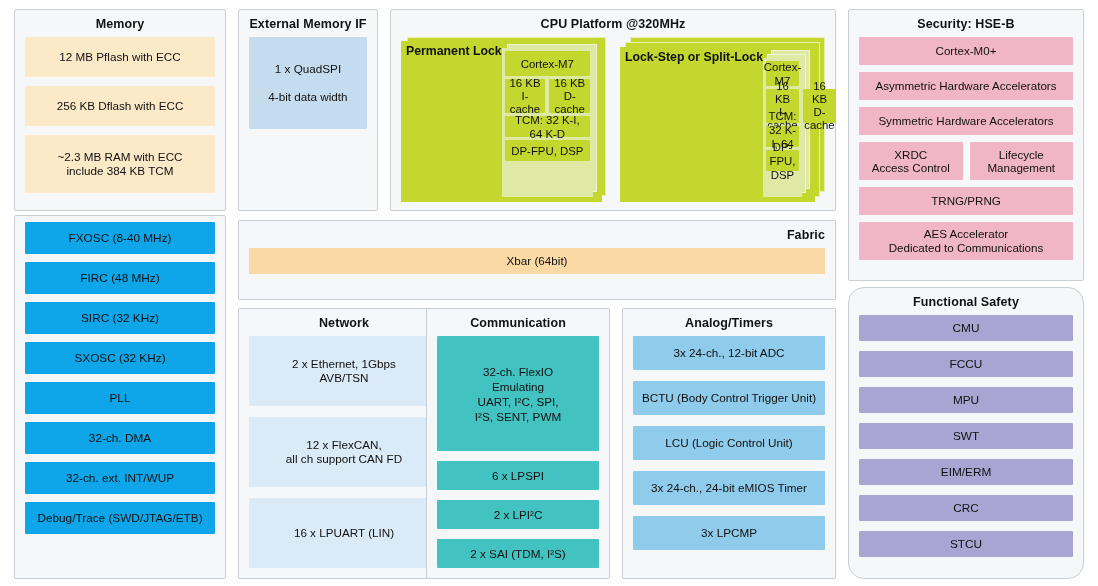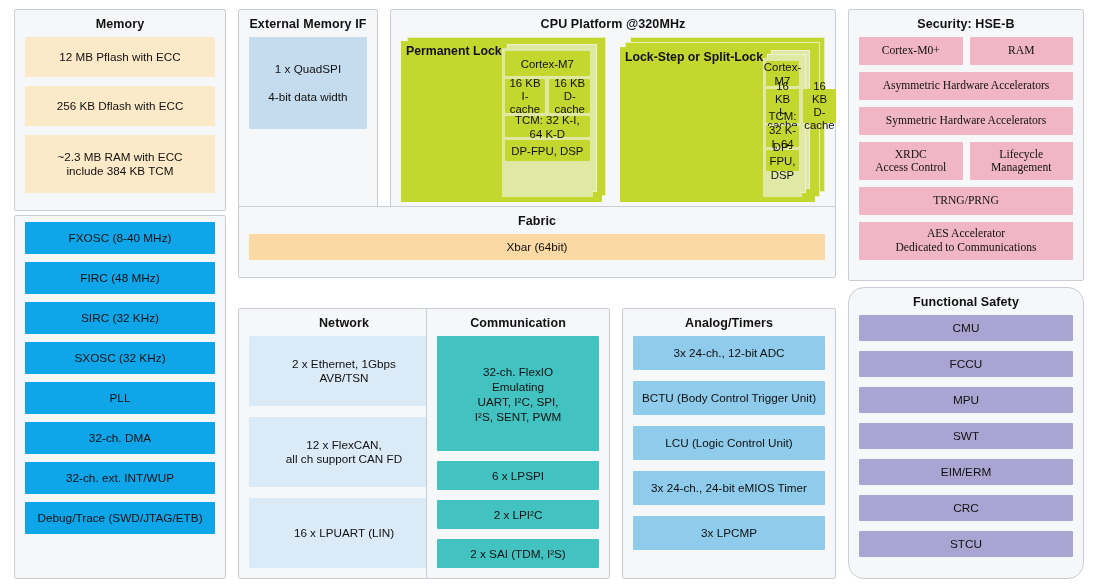--- a/index.html
+++ b/index.html
@@ -56,21 +56,21 @@
     white-space: pre-line;
   }
 
   
   .c-cream  { background: #fce9c8; }
   .c-blue   { background: #c5dcef; }
   .c-lblue  { background: #daeaf7; }
   .c-sky    { background: #8fcbeb; }
   .c-green  { background: #0ea5e9; }
   .c-teal   { background: #43c2c2; }
-  .c-pink   { background: #f0b6c5; font-family: Liberation Serif, serif; }
+  .c-pink   { background: #f0b6c5; }
   .c-purple { background: #aaa4d2; }
   .c-sand   { background: #fad9a5; }
 
   
   .stack { display: flex; flex-direction: column; flex: 1 1 auto; }
 
   
   #memory-panel { left: 14px; top: 9px; width: 212px; height: 202px; }
   #memory-panel .blk { width: 100%; }
   #memory-panel .b1 { height: 40px; margin-bottom: 9px; }
@@ -145,21 +145,21 @@
   #security-panel .gapb { margin-bottom: 7px; }
   #security-panel .half { flex: 1 1 0; flex-direction: column; line-height: 13.5px; }
   #security-panel .full { width: 100%; }
 
   
   #system-panel { left: 14px; top: 215px; width: 212px; height: 364px; }
   #system-panel .blk { width: 100%; height: 32px; margin-bottom: 8px; font-size: 11.8px; }
   #system-panel .blk:last-child { margin-bottom: 0; }
 
   
-  #fabric-panel { left: 238px; top: 206px; width: 598px; height: 72px; }
+  #fabric-panel { left: 238px; top: 220px; width: 598px; height: 80px; align-items: flex-end; }
   #fabric-panel .blk { width: 100%; height: 26px; }
 
   
   #network-panel { left: 238px; top: 308px; width: 212px; height: 271px; }
   #network-panel .blk { width: 100%; height: 70px; margin-bottom: 11px; font-size: 11.7px; }
   #network-panel .blk:last-child { margin-bottom: 0; }
 
   
   #comm-panel { left: 426px; top: 308px; width: 184px; height: 271px; }
   #comm-panel .big { width: 100%; height: 115px; margin-bottom: 10px; line-height: 15px; }
@@ -247,21 +247,20 @@
         </div>
       </div>
 
     </div>
   </div>
 
   <div class="panel" id="security-panel">
     <div class="panel-title">Security: HSE-B</div>
     <div class="row gapb">
       <div class="blk c-pink half h28">Cortex-M0+</div>
-      <div class="blk c-pink half h28">RAM</div>
     </div>
     <div class="blk c-pink full h28 gapb">Asymmetric Hardware Accelerators</div>
     <div class="blk c-pink full h28 gapb">Symmetric Hardware Accelerators</div>
     <div class="row gapb">
       <div class="blk c-pink half h38">XRDC
 Access Control</div>
       <div class="blk c-pink half h38">Lifecycle
 Management</div>
     </div>
     <div class="blk c-pink full h28 gapb">TRNG/PRNG</div>

